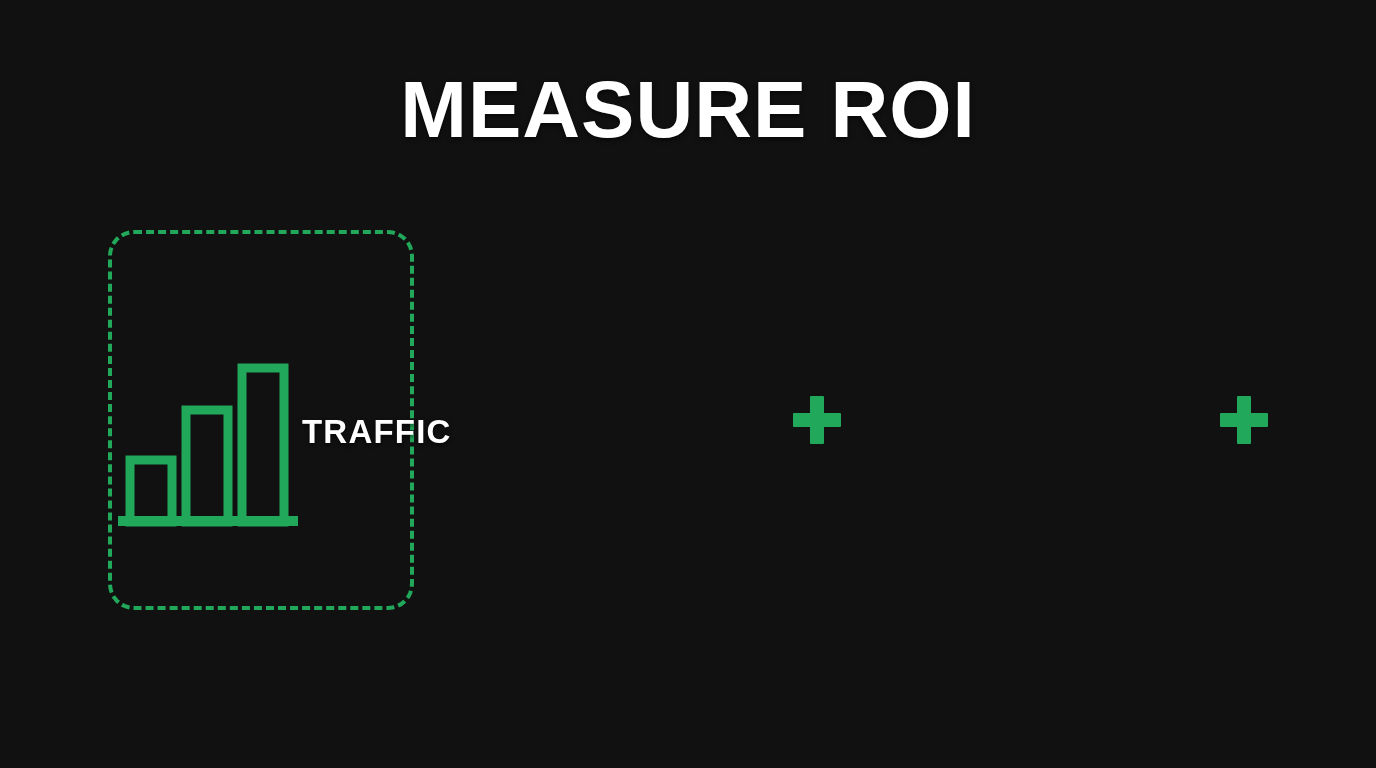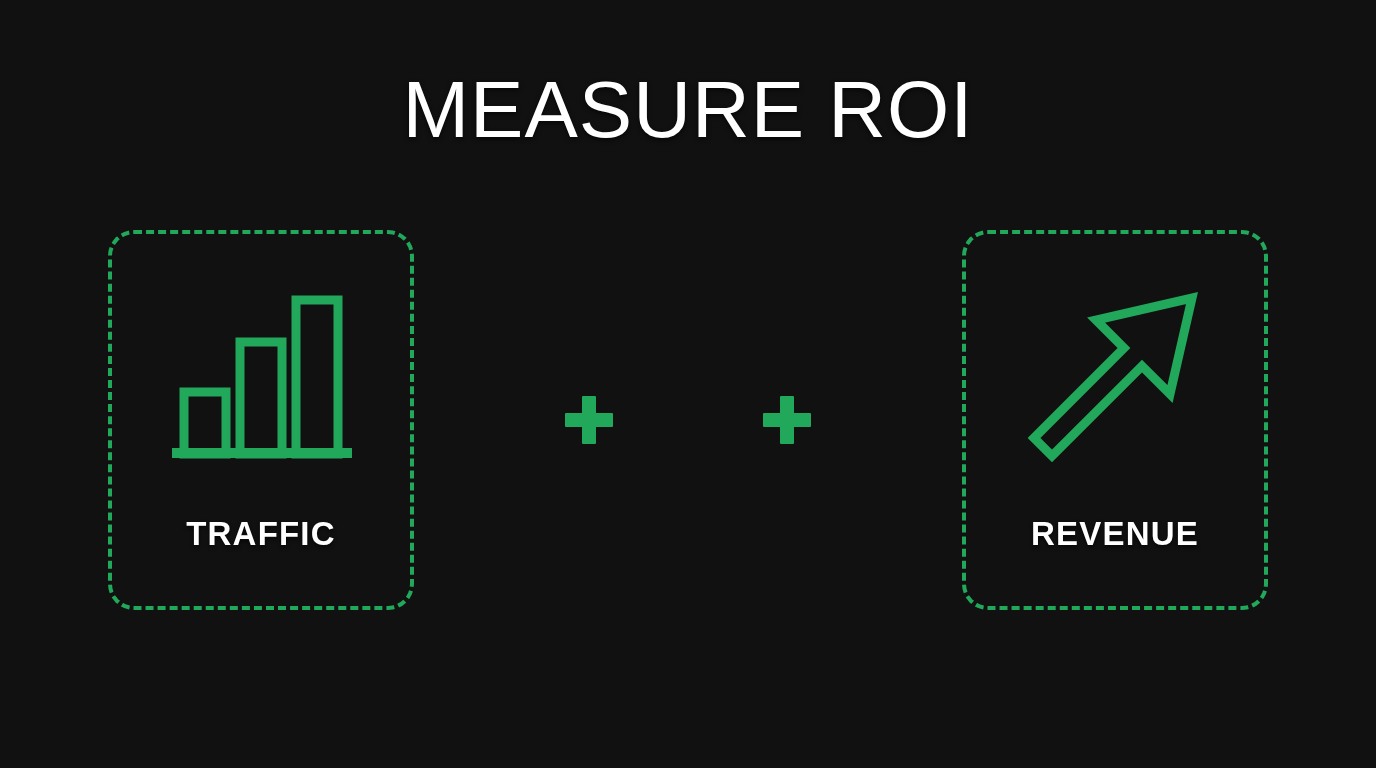--- a/index.html
+++ b/index.html
@@ -26,21 +26,21 @@
 
   
   .page-title {
     position:absolute;
     top:70px;
     left:0;
     width:1376px;
     text-align:center;
     color:#ffffff;
     font-size:80px;
-    font-weight:normal;
+    font-weight:bold;
     letter-spacing:1px;
     line-height:1;
     text-shadow:0 2px 5px rgba(0,0,0,0.65);
     white-space:nowrap;
   }
 
   
   .cards-row {
     position:absolute;
     top:230px;
@@ -53,25 +53,24 @@
   }
 
   .card {
     position:relative;
     width:306px;
     height:380px;
     flex:0 0 306px;
     border:4px dashed #22a85a;
     border-radius:26px;
     display:flex;
-    flex-direction:column;
+    flex-direction:row;
     align-items:center;
     justify-content:flex-start;
     background:transparent;
-    gap:25px;
   }
 
   .card-icon {
     margin-top:46px;
     width:190px;
     height:190px;
     display:flex;
     align-items:center;
     justify-content:center;
   }
@@ -140,29 +139,15 @@
         </svg>
       </div>
       <div class="card-label">TRAFFIC</div>
     </div>
 
     <div class="plus-sep"></div>
 
 
     <div class="plus-sep"></div>
 
-    <div class="card">
-      <div class="card-icon">
-        <svg viewBox="0 0 190 190" width="190" height="190" aria-hidden="true">
-          <path d="M 14 158
-                   L 104 68
-                   L 76 40
-                   L 172 18
-                   L 150 114
-                   L 122 86
-                   L 32 176 Z" fill="none" stroke="#22a85a" stroke-width="9" stroke-linejoin="miter"></path>
-        </svg>
-      </div>
-      <div class="card-label">REVENUE</div>
-    </div>
 
   </div>
 </div>
 
 </body></html>

